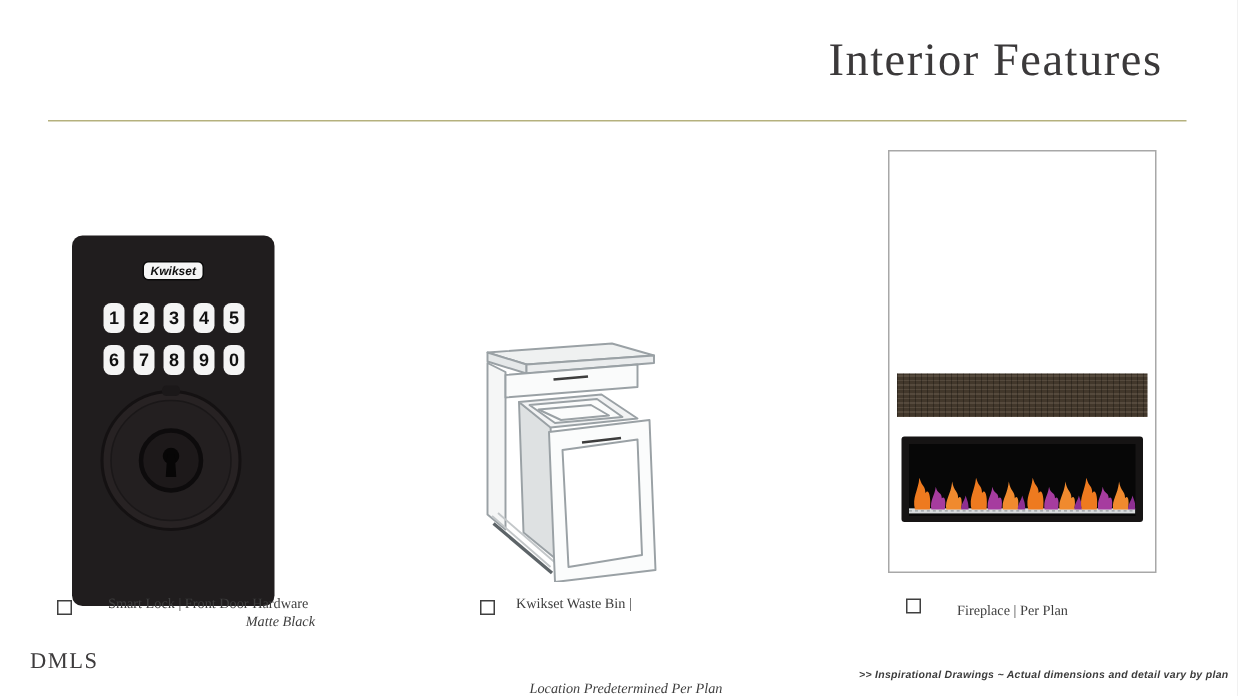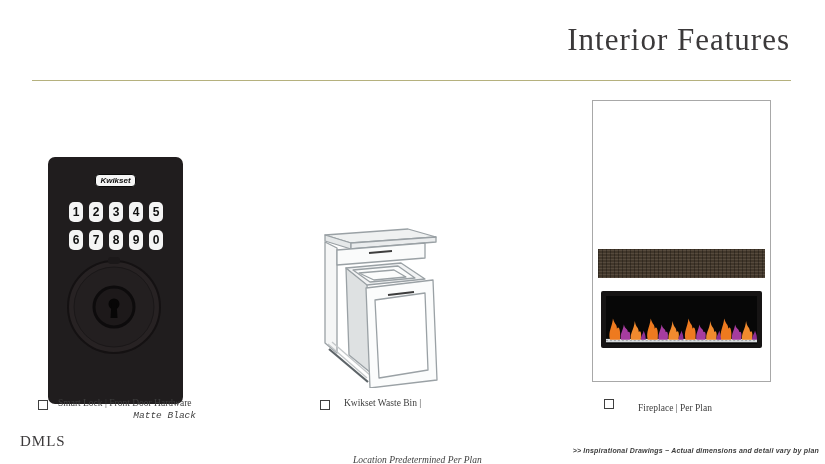--- a/index.html
+++ b/index.html
@@ -4,21 +4,21 @@
 <style>
   html,body { margin:0; padding:0; background:#e8e8e8; }
   .slide {
     position:relative; width:825px; height:464px; margin:0 auto;
     background:#ffffff; overflow:hidden;
     font-family:"Liberation Serif", serif; color:#3e3e3e;
   }
 
   
   .title {
-    position:absolute; top:22px; right:35px;
+    position:absolute; top:22px; right:50px;
     font-size:31px; letter-spacing:1px; color:#3b393a; white-space:nowrap;
   }
   .divider { position:absolute; left:32px; top:80px; width:759px; height:1px; background:#b5b17e; }
 
   
   .lock {
     position:absolute; left:48px; top:157px; width:135px; height:247px;
     background:#201d1e; border-radius:7px;
   }
   .lock-badge {
@@ -54,22 +54,22 @@
     position:absolute; left:8px; top:190px; width:161px; height:57px;
     background:#161414; border-radius:2px;
   }
   .fp-glass { position:absolute; left:5px; top:5px; right:5px; bottom:4px; background:#070707; overflow:hidden; }
   .flames { position:absolute; left:0; bottom:0; width:100%; height:40px; }
 
   
   .checkbox { position:absolute; width:10px; height:10px; box-sizing:border-box; border:1.2px solid #3f3f3f; background:#fff; }
   .caption { position:absolute; top:398px; font-size:9.5px; color:#3e3e3e; line-height:11.5px; }
   .caption .sub { font-style:italic; }
-  .cap1 { left:58px; width:138px; }
-  .cap1 .sub { text-align:right;font-family:Liberation Mono, monospace; }
+  .cap1 { left:72px; width:138px; }
+  .cap1 .sub { text-align:right; }
   .cap2 { left:344px; width:170px; }
   .cap2 .sub { padding-left:9px;margin-top:45px; }
   .cap3 { left:638px; top:403px;text-align:center; }
 
   
   .brand { position:absolute; left:20px; top:433px; font-size:15px; letter-spacing:1px; color:#3d3b3c; }
   .footnote {
     position:absolute; right:6px; top:447px;
     font:italic 600 7px "Liberation Sans", sans-serif; color:#3c3c3c; letter-spacing:.2px;
   }

